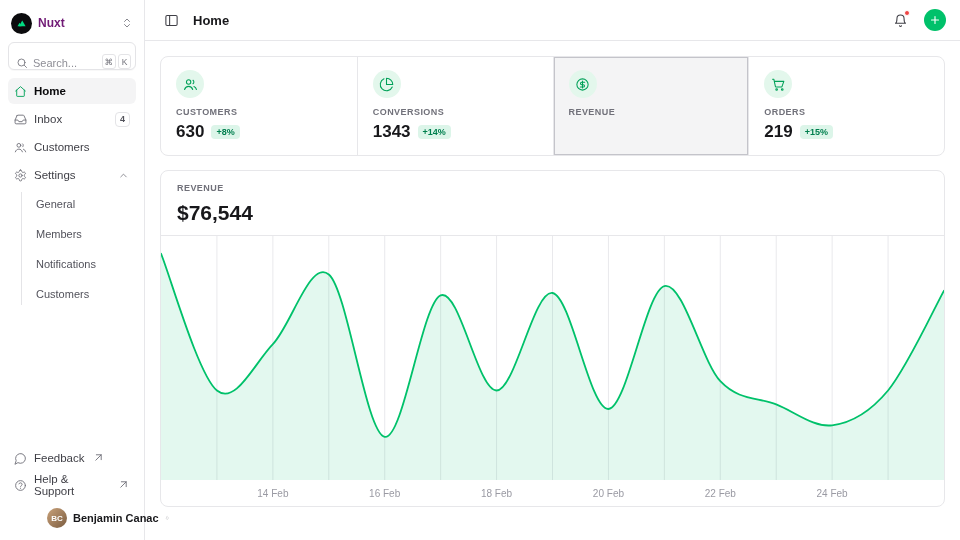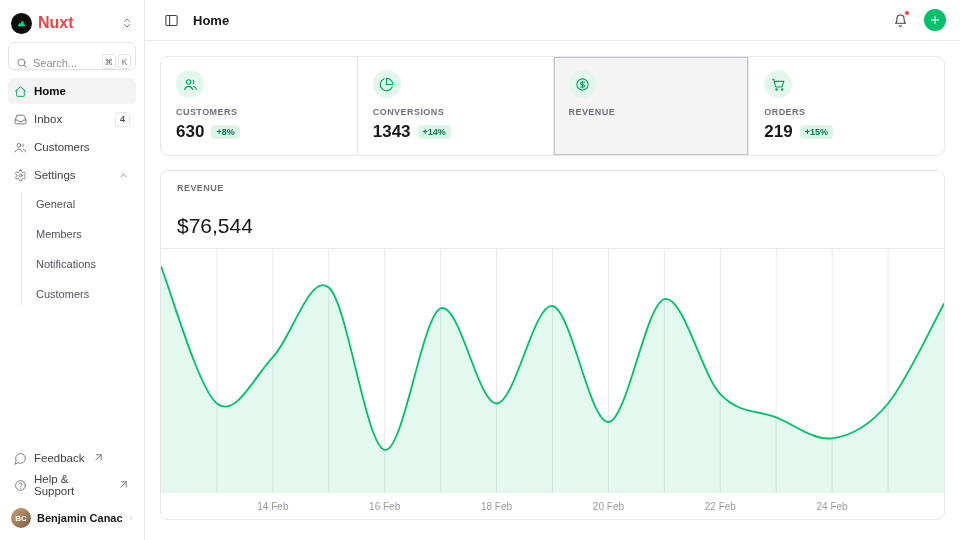--- a/index.html
+++ b/index.html
@@ -11,38 +11,38 @@
     -webkit-font-smoothing:antialiased;
   }
   .app { display:flex; width:960px; height:540px; }
 
   
   .sidebar { width:145px; min-width:145px; border-right:1px solid #e7e7ea; display:flex; flex-direction:column; padding:8px; }
   .ic { fill:none; stroke:currentColor; stroke-width:1.7; stroke-linecap:round; stroke-linejoin:round; }
   .team { display:flex; align-items:center; gap:6px; height:30px; border:none; background:none; padding:2px 3px; border-radius:6px; cursor:pointer; width:100%; font-family:inherit; }
   .logo { width:21px; height:21px; min-width:21px; border-radius:50%; background:#0b0b0d; display:flex; align-items:center; justify-content:center; }
   .logo svg { width:13px; height:13px; }
-  .team-name { font-size:16px; font-weight:700; color:#ef4444; }
+  .team-name { font-size:12px; font-weight:700; color:#701a75; }
   .updown { width:12px; height:12px; color:#71717a; margin-left:auto; }
   .search { display:flex; align-items:flex-end; gap:5px; height:28px; border:1px solid #e4e4e7; border-radius:6px; padding:0 4px 0 7px; font-size:11px; color:#8e8e96; margin-top:4px; box-shadow:0 1px 1px rgba(0,0,0,.03); cursor:text; background:#fff; }
   .search svg { width:12px; height:12px; min-width:12px; color:#71717a; }
   .kbds { margin-left:auto; display:flex; gap:2px; }
   kbd { font-family:inherit; font-size:8.5px; color:#71717a; border:1px solid #e4e4e7; border-radius:3px; background:#fff; min-width:13px; height:15px; display:inline-flex; align-items:center; justify-content:center; padding:0 2px; }
   nav { display:flex; flex-direction:column; gap:2px; margin-top:8px; }
   .nav-item { display:flex; align-items:center; gap:7px; height:26px; padding:0 6px; border-radius:6px; font-size:11.5px; color:#3f3f46; cursor:pointer; text-decoration:none; }
   .nav-item svg { width:13px; height:13px; min-width:13px; color:#71717a; }
   .nav-item.active { background:#f4f4f5; color:#09090b; font-weight:600; }
   .nav-item.active svg { color:#00a158; }
   .nav-badge { margin-left:auto; font-size:9px; color:#52525b; border:1px solid #e4e4e7; border-radius:4px; padding:0 4px; line-height:13px; font-weight:600; }
   .nav-caret { margin-left:auto; width:11px !important; height:11px !important; }
   .sub { margin:2px 0 0 13px; border-left:1px solid #e4e4e7; padding-left:9px; display:flex; flex-direction:column; gap:7px; }
   .sub a { font-size:11px; color:#52525b; height:23px; display:flex; align-items:center; padding:0 5px; border-radius:5px; cursor:pointer; text-decoration:none; }
   .side-bottom { margin-top:auto; display:flex; flex-direction:column; gap:1px;justify-content:flex-end; }
   .ext { width:8px; height:8px; min-width:8px; color:#a1a1aa; align-self:flex-start; margin:6px 0 0 0; }
-  .user { display:flex; align-items:center; gap:6px; padding:4px 3px; border-radius:6px; margin-top:5px; background:none; border:none; cursor:pointer; width:100%; font-family:inherit; }
+  .user { display:flex; align-items:center; gap:6px; padding:4px 3px; border-radius:6px; margin-top:5px; background:none; border:none; cursor:pointer; width:100%; font-family:inherit;margin-left:36px; }
   .avatar { width:20px; height:20px; min-width:20px; border-radius:50%; background:linear-gradient(135deg,#caa27a,#7a5c40); color:#fff; font-size:8px; display:flex; align-items:center; justify-content:center; font-weight:700; }
   .user-name { font-size:11px; font-weight:600; color:#18181b; white-space:nowrap; }
 
   
   main { flex:1; display:flex; flex-direction:column; min-width:0; }
   .topbar { height:41px; min-height:41px; border-bottom:1px solid #e7e7ea; display:flex; align-items:center; justify-content:space-between; padding:0 14px; }
   .tb-left { display:flex; align-items:center; gap:10px; }
   .icon-btn { width:24px; height:24px; display:flex; align-items:center; justify-content:center; border:none; background:none; color:#3f3f46; cursor:pointer; border-radius:5px; position:relative; padding:0; }
   .icon-btn svg { width:15px; height:15px; }
   h1 { font-size:13px; font-weight:700; margin:0; }
@@ -63,21 +63,21 @@
   .stat-ic { width:28px; height:28px; border-radius:50%; background:#e3f7ec; color:#00a158; display:flex; align-items:center; justify-content:center; margin-bottom:9px; }
   .stat-ic svg { width:15px; height:15px; }
   .stat-label { font-size:9px; letter-spacing:.05em; color:#71717a; font-weight:600; margin-bottom:5px; }
   .stat-row { display:flex; align-items:center; gap:7px; }
   .stat-value { font-size:17px; font-weight:700; }
   .delta { font-size:9px; font-weight:700; color:#007f4e; background:#dcf5e9; border-radius:4px; padding:2px 5px; }
 
   .chart-card { margin-top:14px; border:1px solid #e7e7ea; border-radius:8px; overflow:hidden; background:#fff; }
   .chart-head { padding:12px 16px 10px; border-bottom:1px solid #e7e7ea; }
   .chart-label { font-size:9px; color:#71717a; font-weight:600; letter-spacing:.05em; }
-  .chart-value { font-size:21px; font-weight:400; margin-top:21px; }
+  .chart-value { font-size:21px; font-weight:700; margin-top:8px; }
   #chart-svg { display:block; width:100%; height:270px; }
   #chart-svg text { font-family:"Liberation Sans", sans-serif; }
 </style>
 </head>
 <body>
 
 <div class="app">
 
   <aside class="sidebar">
 

